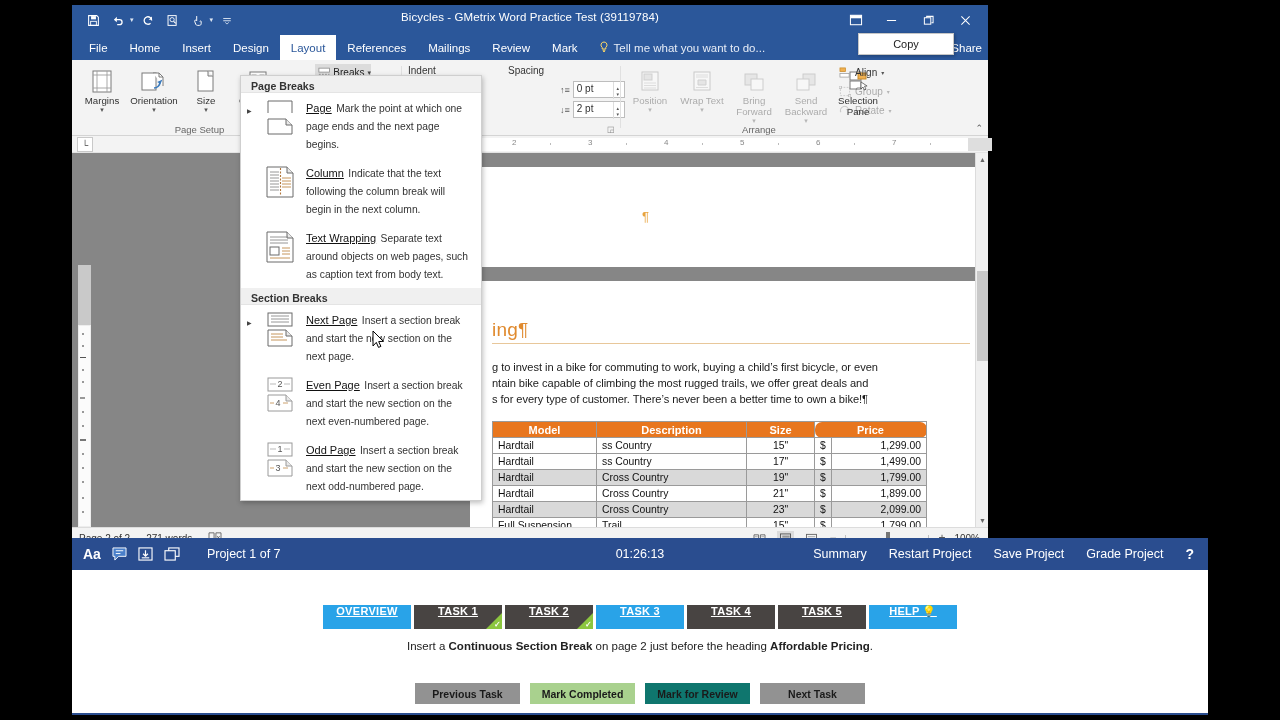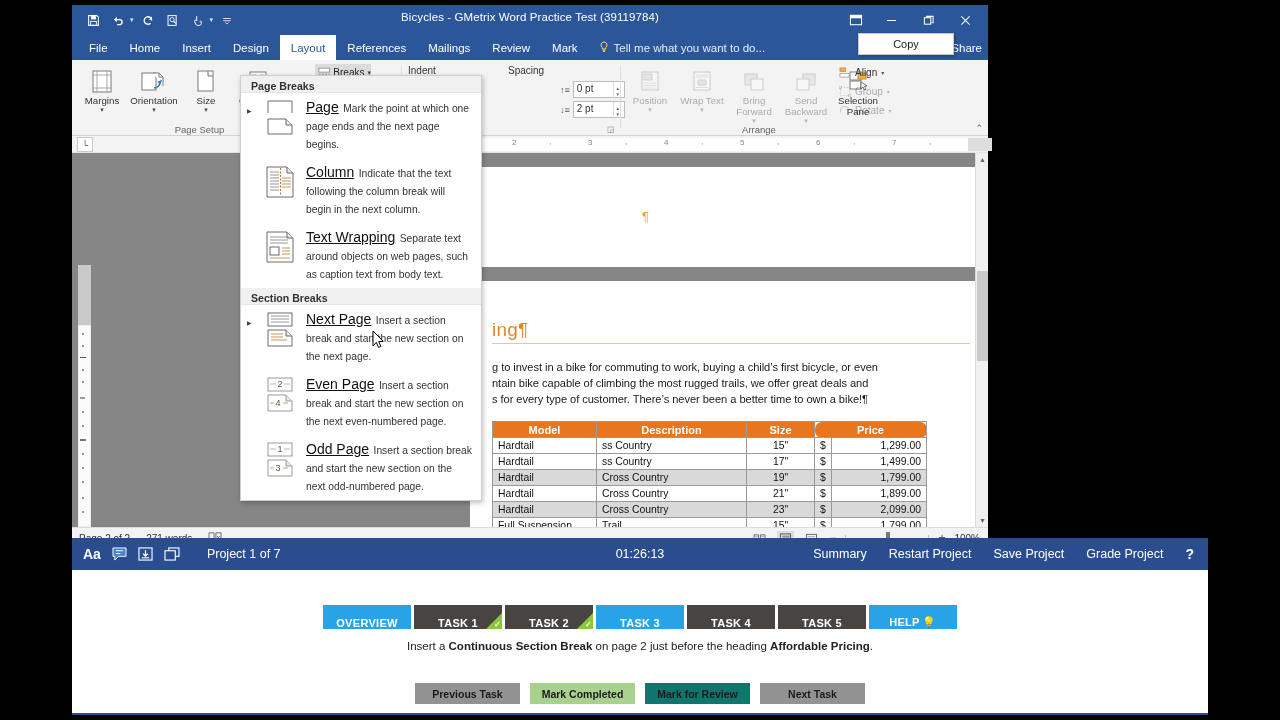--- a/index.html
+++ b/index.html
@@ -108,21 +108,21 @@
 
   
   .menu { position:absolute; left:240px; top:75px; width:242px; background:#fff;
           border:1px solid #cfcfcf; box-shadow:1px 2px 5px rgba(0,0,0,.25); z-index:50; }
   .menu-head { font-size:10.6px; color:#333; font-weight:bold; background:#f0f0f0;
                padding:4px 0 0 10px; border-bottom:1px solid #e4e4e4; }
   .mi { position:relative; display:flex; gap:9px; padding:5px 8px 6px 22px; }
   .mi.sel { background:#cdcdcd; }
   .mi-ico { width:34px; flex:0 0 34px; height:38px; display:flex; align-items:center; justify-content:center; }
   .mi-txt { flex:1; }
-  .mi-title { font-size:14px; color:#111; margin-bottom:1px; }
+  .mi-title { font-size:11px; color:#111; margin-bottom:1px; }
   .mi-title b { font-weight:400; }
   .mi-title u { text-decoration:underline; }
   .mi-desc { font-size:10.3px; color:#333; line-height:12.5px; }
   .mi-arrow { position:absolute; left:6px; top:14px; font-size:6px; color:#444; }
   .cursor-arrow { position:absolute; left:372px; top:330px; z-index:60; }
 
   
   .copybtn { position:absolute; left:858px; top:33px; width:96px; height:22px; background:#fff;
              border:1px solid #c6c6c6; box-shadow:1px 1px 3px rgba(0,0,0,.28);
              font-size:11px; color:#222; display:flex; align-items:center; justify-content:center; z-index:40; }
@@ -133,22 +133,22 @@
   .gm-icons { display:flex; align-items:center; gap:11px; padding-left:11px; }
   .gm-ico { color:#fff; font-size:13px; display:flex; align-items:center; }
   .gm-proj { color:#fff; font-size:12.5px; margin-left:16px; }
   .gm-timer { position:absolute; left:0; right:0; text-align:center; color:#fff; font-size:12.5px; }
   .gm-links { position:absolute; right:14px; display:flex; align-items:center; gap:22px; }
   .gm-link { color:#fff; font-size:12.5px; }
   .gm-help { color:#fff; font-size:14px; font-weight:bold; }
 
   .gm-body { position:relative; height:145px; background:#fff; }
   .tabrow { position:absolute; left:0; right:0; top:35px; display:flex; justify-content:center; gap:3px; }
-  .gtab { position:relative; width:88px; height:24px; display:flex; align-items:flex-end; justify-content:center;
-          color:#fff; font-size:11px; font-weight:bold; letter-spacing:.3px; overflow:hidden; }
+  .gtab { position:relative; width:88px; height:24px; display:flex; align-items:flex-start; justify-content:center;
+          color:#fff; font-size:11px; font-weight:bold; letter-spacing:.3px; overflow:hidden;text-decoration:underline; }
   .gtab.blue { background:#29a3e8; }
   .gtab.dark { background:#484442; }
   .gtab .chk { position:absolute; right:0; bottom:0; width:0; height:0;
                border-style:solid; border-width:0 0 16px 16px; border-color:transparent transparent #8cc63f transparent; }
   .gtab .chkmark { position:absolute; right:1px; bottom:0px; font-size:8px; color:#fff; }
   .gtab.help { width:88px; }
   .gm-instr { position:absolute; left:0; right:0; top:70px; text-align:center; font-size:11.5px; color:#222; }
 
   .gm-btns { position:absolute; left:0; right:0; top:113px; display:flex; justify-content:center; gap:10px; }
   .gbtn { width:105px; height:21px; display:flex; align-items:center; justify-content:center;

